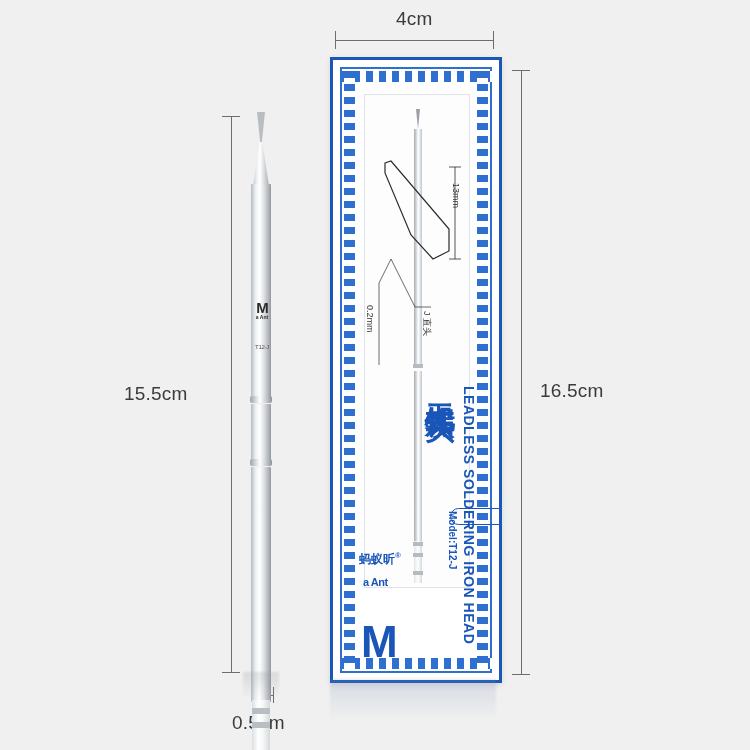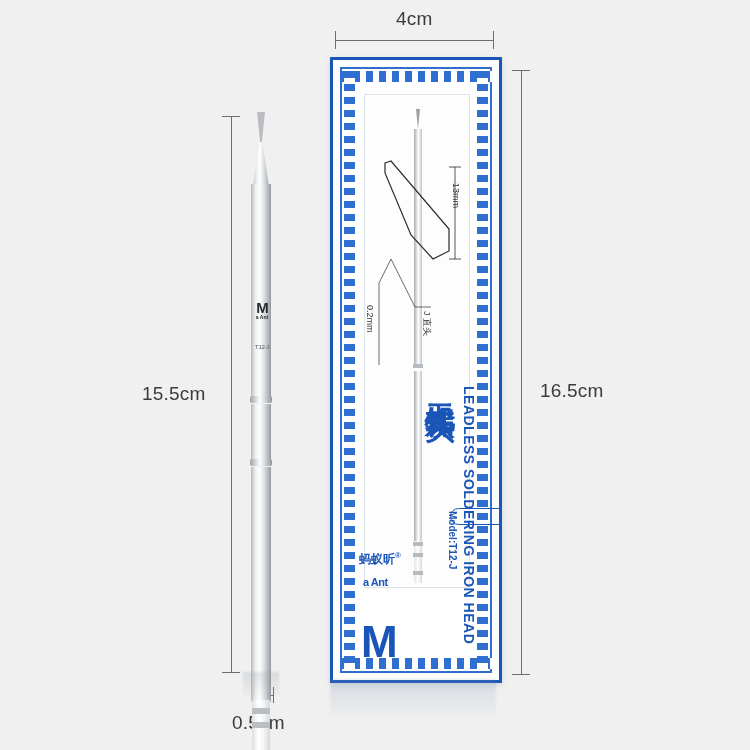--- a/index.html
+++ b/index.html
@@ -203,21 +203,21 @@
   <div class="dim-label" style="left:396px;top:8px;">4cm</div>
 
   <div class="vbar" style="left:521px;top:70px;height:604px;"></div>
   <div class="tick-h" style="left:512px;top:70px;width:18px;"></div>
   <div class="tick-h" style="left:512px;top:674px;width:18px;"></div>
   <div class="dim-label" style="left:540px;top:380px;">16.5cm</div>
 
   <div class="vbar" style="left:231px;top:116px;height:556px;"></div>
   <div class="tick-h" style="left:222px;top:116px;width:18px;"></div>
   <div class="tick-h" style="left:222px;top:672px;width:18px;"></div>
-  <div class="dim-label" style="left:142px;top:383px;">15.5cm</div>
+  <div class="dim-label" style="left:124px;top:383px;">15.5cm</div>
 
   <div class="hbar" style="left:252px;top:695px;width:22px;"></div>
   <div class="tick-v" style="left:252px;top:687px;height:16px;"></div>
   <div class="tick-v" style="left:273px;top:687px;height:16px;"></div>
   <div class="dim-label" style="left:232px;top:712px;">0.5cm</div>
 
   <div class="tip-wrap">
     <div class="tip-point"></div>
     <div class="tip-cone"></div>
     <div class="barrel b1"></div>

